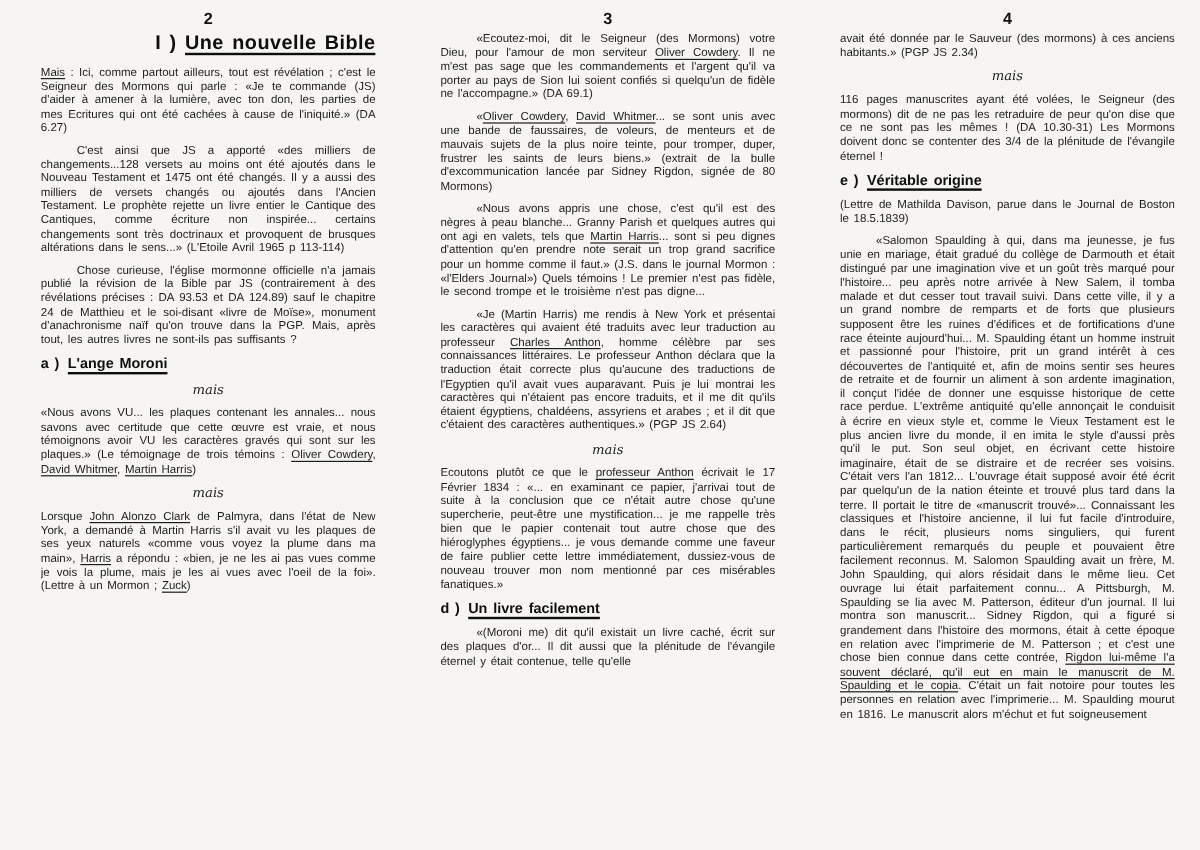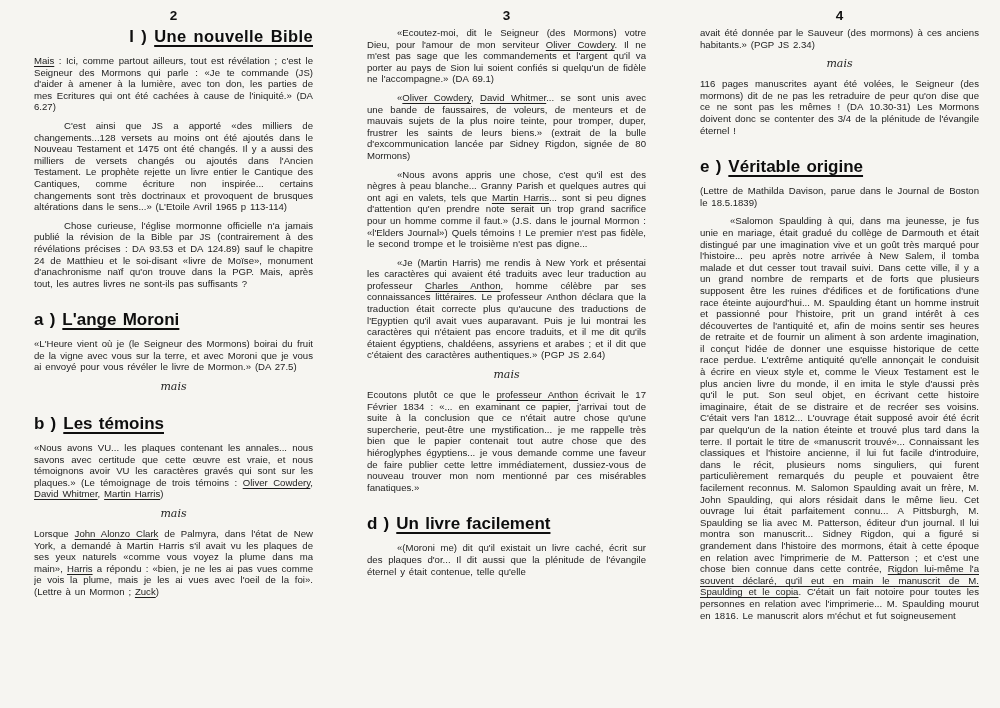--- a/index.html
+++ b/index.html
@@ -33,22 +33,22 @@
   .h1{
     font-size:16.5px;font-weight:bold;color:#0e0e0e;
     letter-spacing:.4px;margin:2px 0 9px 0;word-spacing:2px;text-align:right;
   }
   .h1 .htitle{
     text-decoration:underline;
     text-decoration-thickness:2px;
     text-underline-offset:3px;
   }
   .h2{
-    font-size:17px;font-weight:bold;color:#0e0e0e;
-    margin:21px 0 8px 0;word-spacing:1.5px;
+    font-size:12px;font-weight:bold;color:#0e0e0e;
+    margin:7px 0 8px 0;word-spacing:1.5px;
   }
   .h2 .htitle{
     text-decoration:underline;
     text-decoration-thickness:1.5px;
     text-underline-offset:2.5px;
   }
   .hnum{margin-right:7px;}
   .u{text-decoration:underline;text-underline-offset:2px;}
 </style>
 </head>
@@ -60,25 +60,21 @@
     <div class="pagenum">2</div>
     <div class="h1">
       <span class="hnum">I )</span><span class="htitle">Une nouvelle Bible</span>
     </div>
     <p class="para"><span class="u">Mais</span><span> : Ici, comme partout ailleurs, tout est révélation ; c'est le Seigneur des Mormons qui parle : «Je te commande (JS) d'aider à amener à la lumière, avec ton don, les parties de mes Ecritures qui ont été cachées à cause de l'iniquité.» (DA 6.27)</span></p>
     <p class="para indent">C'est ainsi que JS a apporté «des milliers de changements...128 versets au moins ont été ajoutés dans le Nouveau Testament et 1475 ont été changés. Il y a aussi des milliers de versets changés ou ajoutés dans l'Ancien Testament. Le prophète rejette un livre entier le Cantique des Cantiques, comme écriture non inspirée... certains changements sont très doctrinaux et provoquent de brusques altérations dans le sens...» (L'Etoile Avril 1965 p 113-114)</p>
     <p class="para indent">Chose curieuse, l'église mormonne officielle n'a jamais publié la révision de la Bible par JS (contrairement à des révélations précises : DA 93.53 et DA 124.89) sauf le chapitre 24 de Matthieu et le soi-disant «livre de Moïse», monument d'anachronisme naïf qu'on trouve dans la PGP. Mais, après tout, les autres livres ne sont-ils pas suffisants ?</p>
     <div class="h2">
       <span class="hnum">a )</span><span class="htitle">L'ange Moroni</span>
     </div>
-    <p class="para">«L'Heure vient où je (le Seigneur des Mormons) boirai du fruit de la vigne avec vous sur la terre, et avec Moroni que je vous ai envoyé pour vous révéler le livre de Mormon.» (DA 27.5)</p>
     <div class="mais">mais</div>
-    <div class="h2">
-      <span class="hnum">b )</span><span class="htitle">Les témoins</span>
-    </div>
     <p class="para"><span>«Nous avons VU... les plaques contenant les annales... nous savons avec certitude que cette œuvre est vraie, et nous témoignons avoir VU les caractères gravés qui sont sur les plaques.» (Le témoignage de trois témoins : </span><span class="u">Oliver Cowdery</span><span>, </span><span class="u">David Whitmer</span><span>, </span><span class="u">Martin Harris</span><span>)</span></p>
     <div class="mais">mais</div>
     <p class="para"><span>Lorsque </span><span class="u">John Alonzo Clark</span><span> de Palmyra, dans l'état de New York, a demandé à Martin Harris s'il avait vu les plaques de ses yeux naturels «comme vous voyez la plume dans ma main», </span><span class="u">Harris</span><span> a répondu : «bien, je ne les ai pas vues comme je vois la plume, mais je les ai vues avec l'oeil de la foi». (Lettre à un Mormon ; </span><span class="u">Zuck</span><span>)</span></p>
   </div>
 
   <div class="column">
     <div class="pagenum">3</div>
     <p class="para indent"><span>«Ecoutez-moi, dit le Seigneur (des Mormons) votre Dieu, pour l'amour de mon serviteur </span><span class="u">Oliver Cowdery</span><span>. Il ne m'est pas sage que les commandements et l'argent qu'il va porter au pays de Sion lui soient confiés si quelqu'un de fidèle ne l'accompagne.» (DA 69.1)</span></p>
     <p class="para indent"><span>«</span><span class="u">Oliver Cowdery</span><span>, </span><span class="u">David Whitmer</span><span>... se sont unis avec une bande de faussaires, de voleurs, de menteurs et de mauvais sujets de la plus noire teinte, pour tromper, duper, frustrer les saints de leurs biens.» (extrait de la bulle d'excommunication lancée par Sidney Rigdon, signée de 80 Mormons)</span></p>
     <p class="para indent"><span>«Nous avons appris une chose, c'est qu'il est des nègres à peau blanche... Granny Parish et quelques autres qui ont agi en valets, tels que </span><span class="u">Martin Harris</span><span>... sont si peu dignes d'attention qu'en prendre note serait un trop grand sacrifice pour un homme comme il faut.» (J.S. dans le journal Mormon : «l'Elders Journal») Quels témoins ! Le premier n'est pas fidèle, le second trompe et le troisième n'est pas digne...</span></p>

